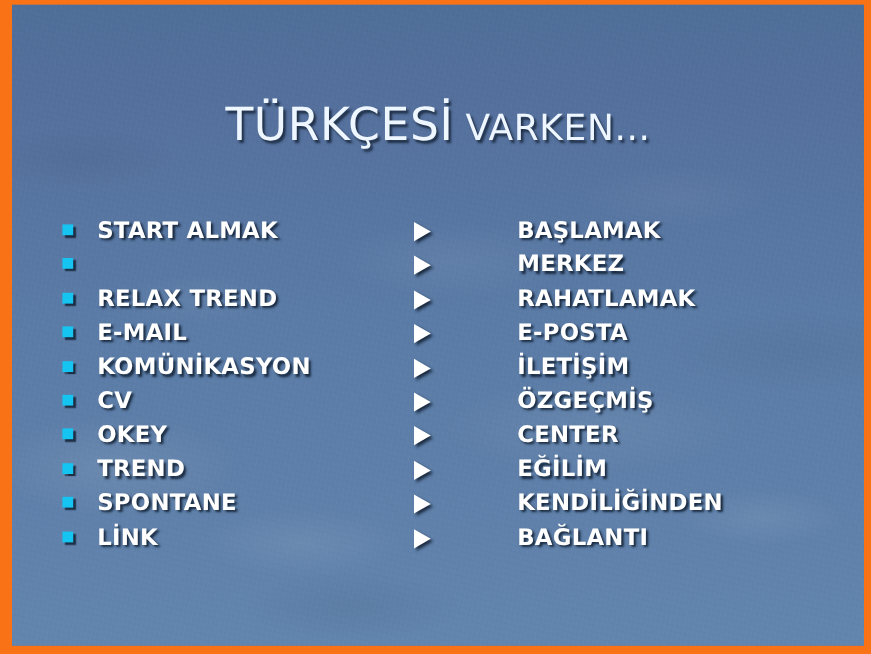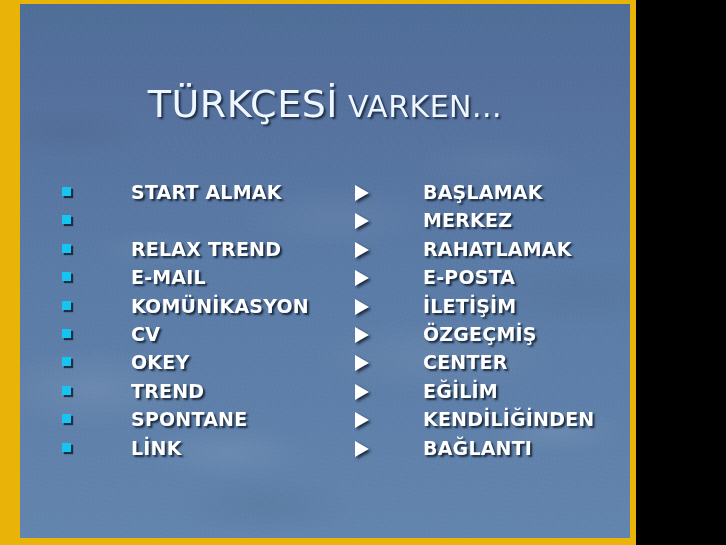--- a/index.html
+++ b/index.html
@@ -10,25 +10,25 @@
   body {
     width: 726px;
     height: 545px;
     overflow: hidden;
     font-family: "DejaVu Sans", "Liberation Sans", sans-serif;
   }
 
   
   #slide-frame {
     position: relative;
-    width: 636px;
+    width: 726px;
     height: 545px;
     box-sizing: border-box;
-    background: #eab308;
-    padding: 4px 6px 7px 20px;
+    background: #f97316;
+    padding: 4px 6px 7px 10px;
   }
 
   #slide-canvas {
     position: relative;
     width: 100%;
     height: 100%;
     overflow: hidden;
     background-color: #5a7ba6;
     background-image:
       
@@ -113,38 +113,37 @@
   .term-en {
     position: absolute;
     left: 31px;
     top: 0;
     font-family: "DejaVu Sans", "Liberation Sans", sans-serif;
     font-size: 19px;
     font-weight: 700;
     color: #ffffff;
     letter-spacing: .2px;
     text-shadow: 2px 2px 2px rgba(8,20,36,.8);
-    margin-left: 40px;
   }
 
   .arrow-icon {
     position: absolute;
     left: 295px;
     top: 7px;
     width: 0;
     height: 0;
     border-top: 8px solid transparent;
     border-bottom: 8px solid transparent;
     border-left: 14px solid #ffffff;
     filter: drop-shadow(2px 2px 1.5px rgba(8,20,36,.8));
   }
 
   .term-tr {
     position: absolute;
-    left: 363px;
+    left: 381px;
     top: 0;
     font-family: "DejaVu Sans", "Liberation Sans", sans-serif;
     font-size: 19px;
     font-weight: 700;
     color: #ffffff;
     letter-spacing: .2px;
     text-shadow: 2px 2px 2px rgba(8,20,36,.8);
   }
 </style>
 </head>

